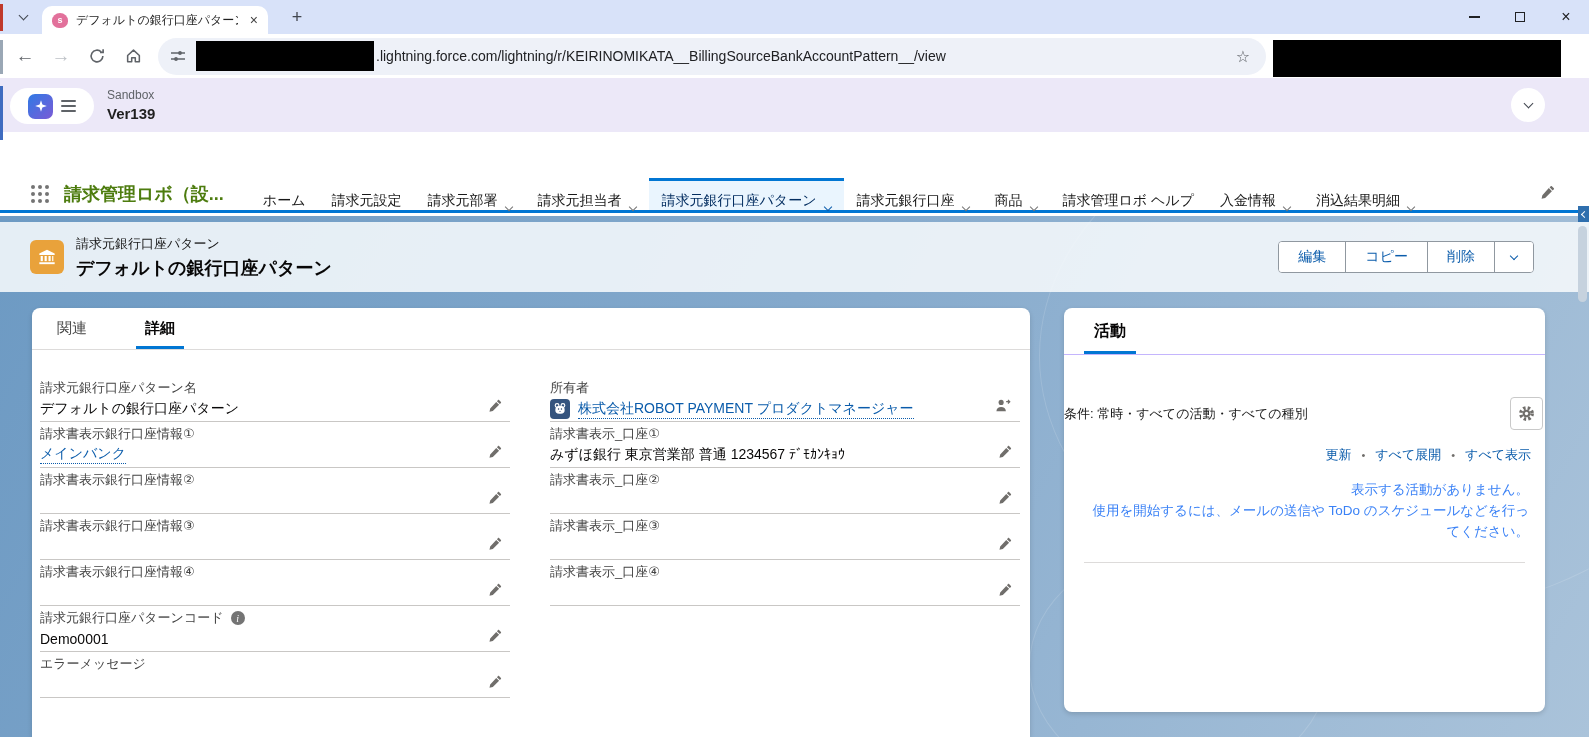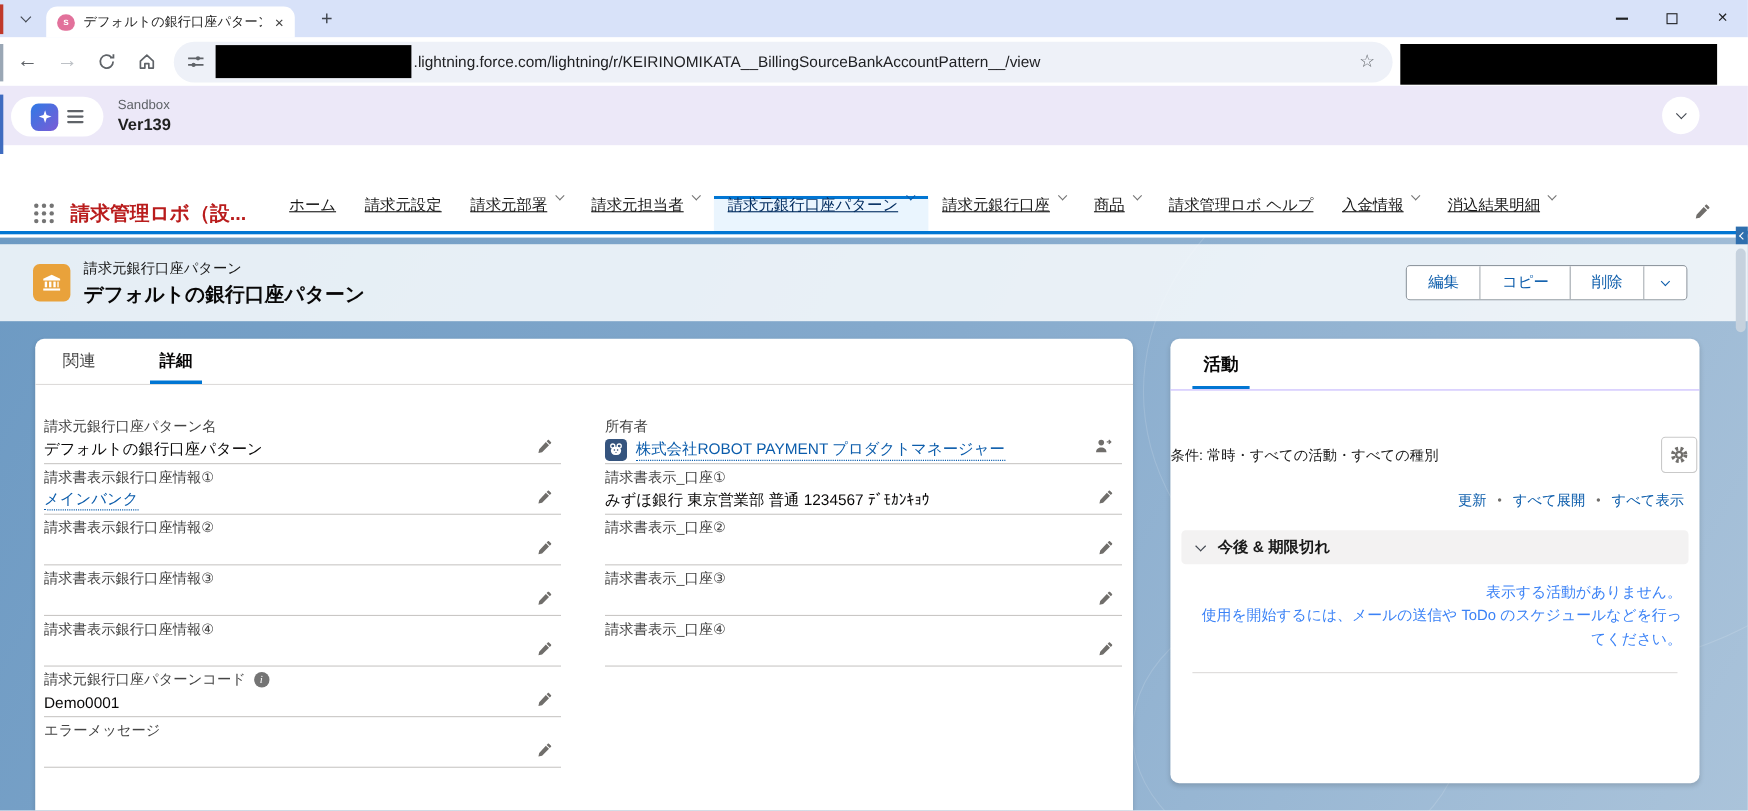--- a/index.html
+++ b/index.html
@@ -72,23 +72,23 @@
   .hbtn { background:none; border:none; display:flex; align-items:center; justify-content:center; color:#747474; }
   .plusbtn { width:25px; height:25px; border-radius:5px; background:#747474; color:#fff; font-size:19px; line-height:1; }
   .helpq { font-size:18px; font-weight:bold; }
   .avatar31 { width:31px; height:31px; border-radius:50%; background:#35547e; display:flex; align-items:center;
     justify-content:center; border:none; overflow:hidden; }
 
   
   .navbar { position:absolute; top:178px; left:0; width:100%; height:35px; background:#fff;
     border-bottom:3px solid #0176d3; display:flex; align-items:stretch; }
   .waffle { margin-left:30px; align-self:center; background:none; border:none; display:flex; }
-  .appname { margin-left:14px; align-self:center; font-size:18px; font-weight:bold; color:#b91c1c; white-space:nowrap; }
+  .appname { margin-left:14px; align-self:center; font-size:18px; font-weight:bold; color:#4d7c0f; white-space:nowrap; }
   .navtabs { display:flex; align-items:stretch; margin-left:26px; }
-  .nav-tab { display:flex; align-items:flex-start; gap:8px; padding:0 13px; font-size:14px; color:#181818;text-decoration:underline; }
+  .nav-tab { display:flex; align-items:flex-end; gap:8px; padding:0 13px; font-size:14px; color:#181818; }
   .nav-tab.active { background:#eaf5fe; box-shadow:inset 0 3px 0 #0176d3; color:#032d60; }
   .chev { display:inline-block; width:6px; height:6px; border-right:1.6px solid #747474;
     border-bottom:1.6px solid #747474; transform:rotate(45deg); margin-top:-3px; }
   .chev.blue { border-color:#0b5cab; }
   .chev.dark { border-color:#41464f; width:7px; height:7px; }
   .nav-edit { margin-left:auto; margin-right:34px; align-self:center; background:none; border:none; }
 
   
   .pagebg { position:absolute; top:216px; left:0; width:100%; height:521px;
     background:linear-gradient(118deg,#6d9ac3 0%,#84a9cc 45%,#aac3da 100%); overflow:hidden; }
@@ -531,24 +531,20 @@
           </svg>
       </button>
     </div>
     <div class="actlinks">
         <a class="alink">更新</a>
         <span class="asep">•</span>
         <a class="alink">すべて展開</a>
         <span class="asep">•</span>
         <a class="alink">すべて表示</a>
       </div>
-    <button class="actsection">
-      <span class="chev dark"></span>
-      <span>今後 &amp; 期限切れ</span>
-    </button>
     <div class="actempty">
       <div>表示する活動がありません。</div>
       <div>使用を開始するには、メールの送信や ToDo のスケジュールなどを行ってください。</div>
     </div>
     <div class="actdivider"></div>
   </div>
 </div>
 
 <button class="panel-nub">
     <span class="nub-arrow"></span>

